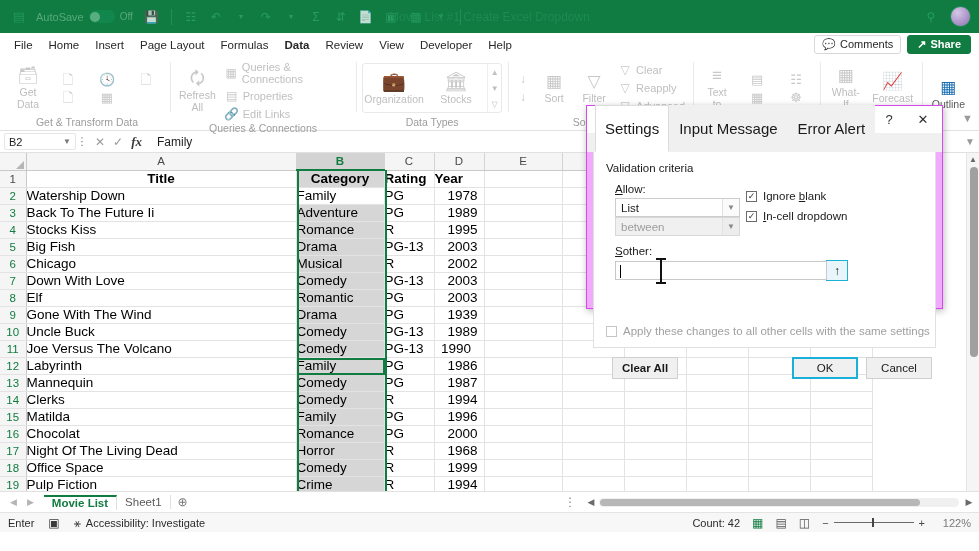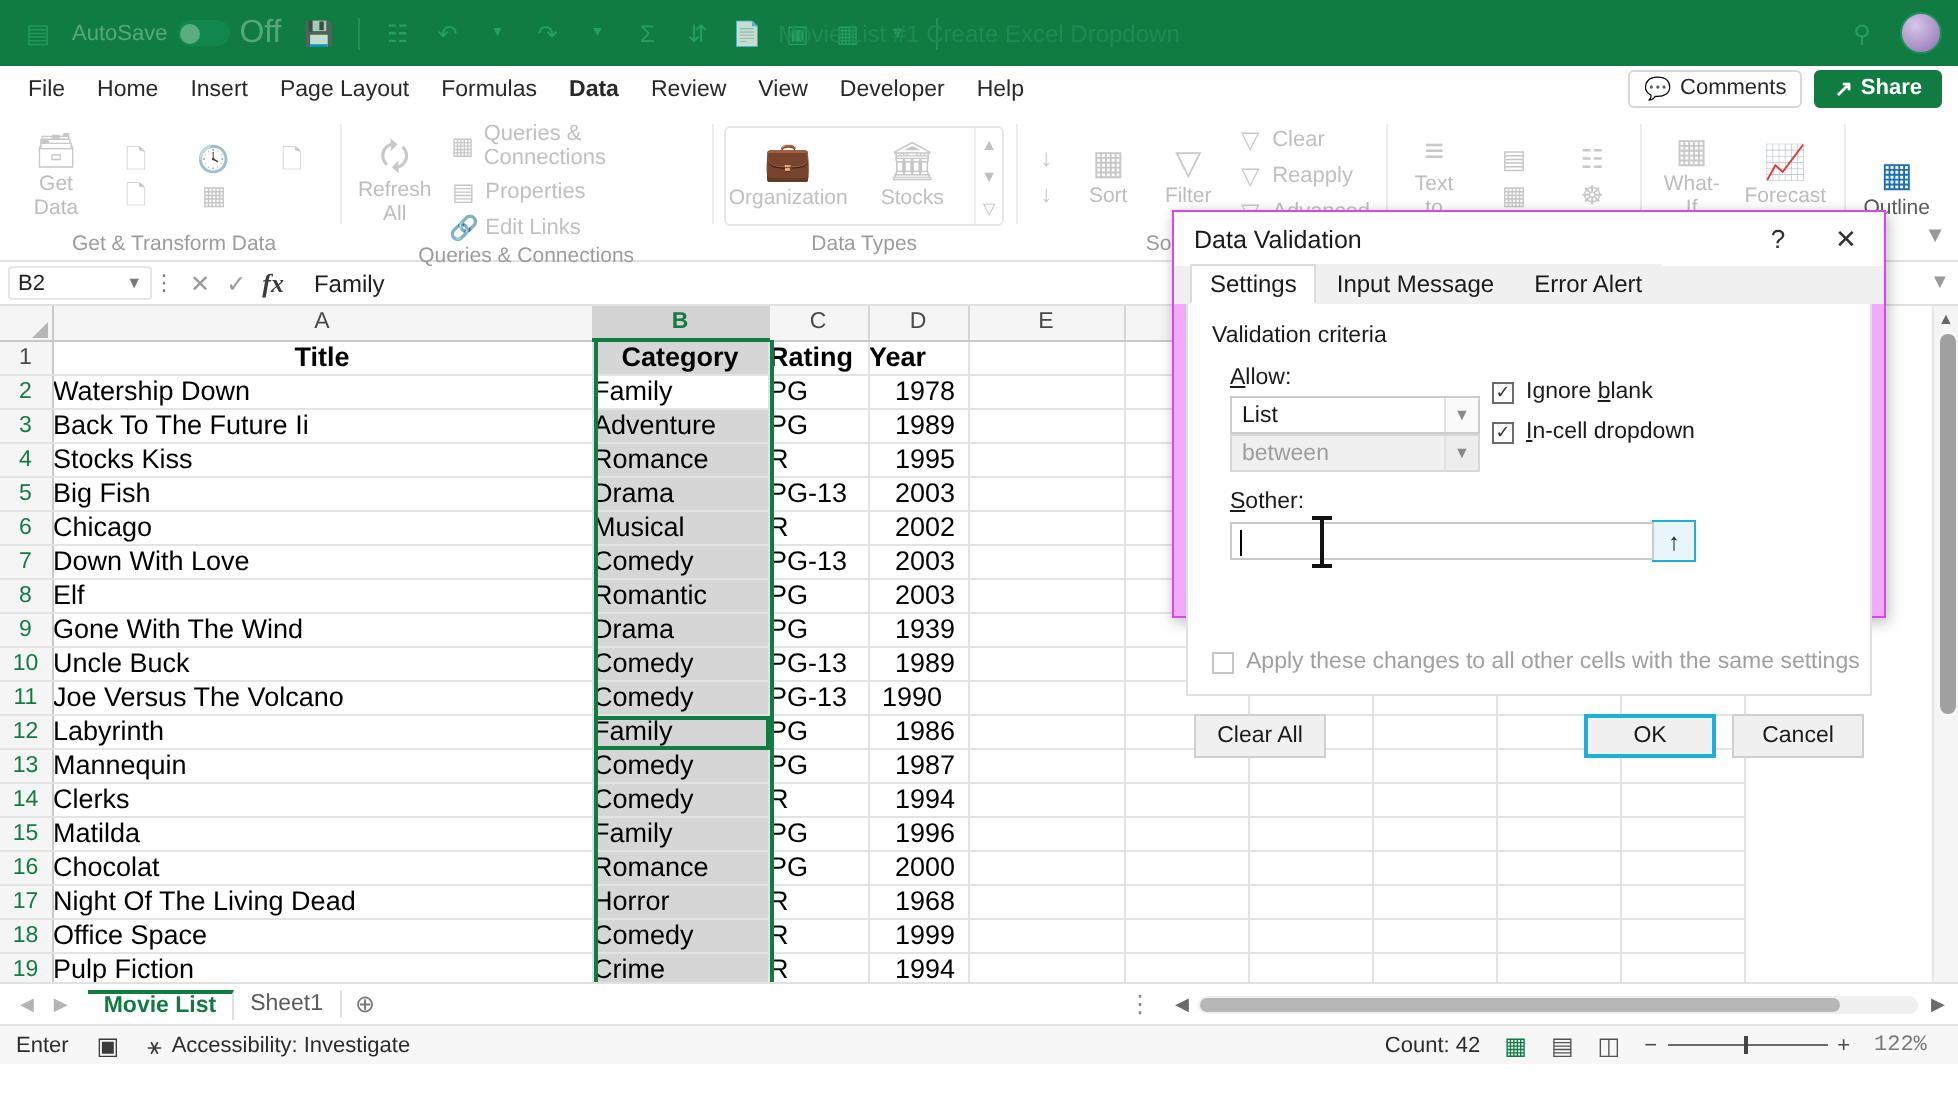--- a/index.html
+++ b/index.html
@@ -21,21 +21,21 @@
     padding: 0 8px; position:relative;
   }
   .tb-icon { width:22px;height:22px;display:flex;align-items:center;justify-content:center;
              color:#2fa86a; font-size:13px; opacity:.62; }
   .tb-autosave { display:flex; align-items:center; gap:5px; margin-left:6px; opacity:.48; }
   .tb-autosave-label { color:#9fd9bb; font-size:11px; }
   .tb-toggle { width:26px;height:13px;border-radius:7px;background:#15935a;position:relative;
                display:inline-block; }
   .tb-toggle::after{content:"";position:absolute;left:1.5px;top:1.5px;width:10px;height:10px;
                border-radius:50%;background:#a8e6c6;}
-  .tb-onoff { color:#9fd9bb; font-size:16px; }
+  .tb-onoff { color:#9fd9bb; font-size:10px; }
   .tb-qat { display:flex; align-items:center; gap:3px; margin-left:8px; }
   .qat-btn { width:22px;height:22px;display:flex;align-items:center;justify-content:center;
              color:#2ea96c; font-size:12px; opacity:.75; }
   .tb-sep { width:1px;height:16px;background:#2a9962;margin:0 5px;opacity:.7; }
   .tb-title { position:absolute; left:0; right:0; text-align:center; pointer-events:none;
               color:#1d8b53; font-size:12px; }
   .tb-right { margin-left:auto; display:flex; align-items:center; gap:8px; }
   .tb-avatar { width:21px;height:21px;border-radius:50%;
                background: radial-gradient(circle at 35% 30%, #d6c7e8, #8e6fb0);
                border:1px solid #1a9159; }
@@ -169,37 +169,37 @@
                display:flex; align-items:center; font-size:11px; color:#2b2b2b; }
   .sb-left { display:flex; align-items:center; gap:14px; padding-left:8px; }
   .sb-icon { font-size:12px; color:#3b3b3b; }
   .sb-right { margin-left:auto; display:flex; align-items:center; gap:12px; padding-right:8px; }
   .sb-count { color:#2b2b2b;margin-left:32px; }
   .view-btn { font-size:12px; color:#555; }
   .view-btn.active { color:#107c41; }
   .zoom-slider { display:flex; align-items:center; gap:5px; color:#4a4a4a; font-size:11px; }
   .zs-track { width:80px; height:1px; background:#6a6a6a; position:relative; }
   .zs-thumb { position:absolute; left:38px; top:-4px; width:2px; height:9px; background:#444; }
-  .zoom-pct { width:34px; color:#7a7a7a; font-size:11px;font-family:Liberation Mono, monospace; }
+  .zoom-pct { width:34px; text-align:right; color:#7a7a7a; font-size:11px; }
 
   
   .dialog {
     position:absolute; left:586px; top:105px; width:357px; height:204px;
     background:#f0abfc; border:1px solid #d946ef;
     box-shadow: 1px 2px 7px rgba(0,0,0,.28);
     font-size:11.5px; color:#1a1a1a; z-index:50;
   }
   .dlg-title { height:27px; background:#ffffff; display:flex; align-items:center;
                padding-left:10px; font-size:12.5px; color:#1a1a1a; }
   .dlg-title-actions { margin-left:auto; display:flex; align-items:center; }
   .dlg-help { width:30px; text-align:center; font-size:13px; color:#303030; }
   .dlg-close { width:38px; text-align:center; font-size:13px; color:#303030; }
   .dlg-tabs { display:flex; background:#f0f0f0; padding-left:8px; height:19px;
               align-items:flex-end; }
-  .dlg-tab { padding:2px 9px; font-size:12px; background:#f0f0f0; color:#1a1a1a;
+  .dlg-tab { padding:14px 9px; font-size:15px; background:#f0f0f0; color:#1a1a1a;
              border:1px solid transparent; }
   .dlg-tab.active { background:#fff; border:1px solid #dcdcdc; border-bottom-color:#fff;
                     position:relative; z-index:2; }
   .dlg-body { background:#fff; margin:0 6px; height:196px; border:1px solid #e0e0e0;
               border-top:none; padding:10px 12px; position:relative; }
   .vc-label { font-size:11.5px; color:#1a1a1a; margin-bottom:9px; }
   .fld-label { font-size:11.5px; color:#1a1a1a; margin-bottom:3px; }
   .fld-label .acc { text-decoration:underline; }
   .fld-label.dim { color:#9d9d9d; }
   .combo { width:125px; height:19px; border:1px solid #cdcdcd; background:#fff; display:flex;
@@ -223,21 +223,21 @@
             display:flex; align-items:center; justify-content:center; font-size:12px;
             color:#1a1a1a; margin-left:-1px; }
   .apply-row { position:absolute; left:12px; bottom:10px; display:flex; align-items:center; gap:6px;
                color:#a0a0a0; font-size:11.5px; }
   .dlg-footer { display:flex; align-items:center; padding:9px 10px 0 10px; }
   .dbtn { height:22px; min-width:66px; border:1px solid #cfcfcf; background:#f0f0f0;
           display:flex; align-items:center; justify-content:center; font-size:11.5px;
           color:#1a1a1a; }
   .dbtn.primary { border:2px solid #1cb0d8; }
   .dlg-footer .right { margin-left:auto; display:flex; gap:8px; }
-  .dlg-footer .clear { margin-left:0; }
+  .dlg-footer .clear { margin-left:15px;font-weight:bold; }
   .ibeam { position:absolute; left:44px; top:-4px; width:2px; height:26px; background:#111; }
   .ibeam::before, .ibeam::after { content:""; position:absolute; left:-4px; width:10px;
             height:2px; background:#111; }
   .ibeam::before { top:0; }
   .ibeam::after { bottom:0; }
 </style>
 </head>
 <body>
 
 <div class="titlebar">

